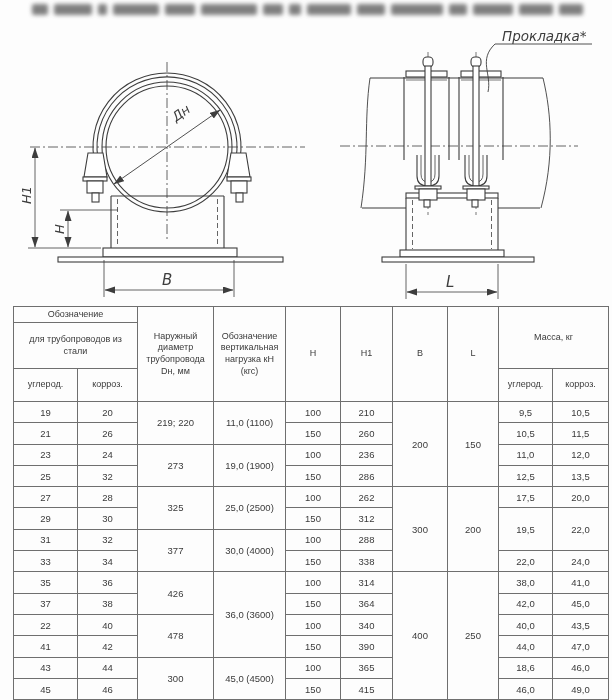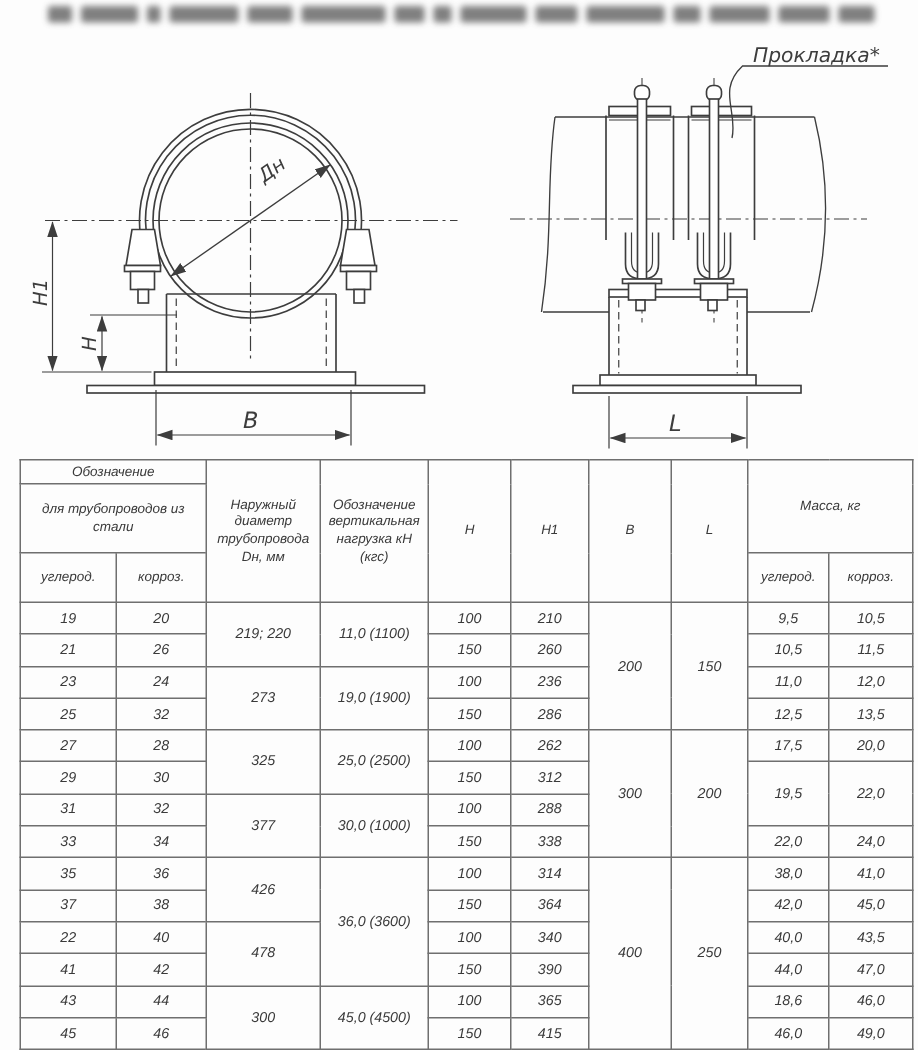--- a/index.html
+++ b/index.html
@@ -5,21 +5,21 @@
   html,body{margin:0;padding:0;background:#ffffff;}
   #canvas{position:relative;width:612px;height:700px;background:#fdfdfd;overflow:hidden;
           font-family:"Liberation Sans",sans-serif;color:#3a3a3a;}
   
   .blurstrip{position:absolute;top:2px;left:32px;width:572px;height:14px;display:flex;
              align-items:center;gap:6px;filter:blur(2px);opacity:.78;}
   .blurstrip span{display:block;height:11px;background:#5c5c5c;border-radius:2px;flex:0 0 auto;}
   
   #draw{position:absolute;left:0;top:18px;}
   
-  #spec{position:absolute;left:13px;top:306px;width:595px;border-collapse:collapse;table-layout:fixed;font-style:italic;}
+  #spec{position:absolute;left:13px;top:306px;width:595px;border-collapse:collapse;table-layout:fixed;}
   #spec td,#spec th{border:1px solid #6f6f6f;padding:0 2px;text-align:center;vertical-align:middle;
         font-weight:400;color:#3a3a3a;overflow:hidden;}
   #spec thead td{font-size:9px;line-height:1.3;}
   #spec tbody td{font-size:9.5px;height:20.3px;}
   .hr1{height:16px;} .hr2{height:46px;} .hr3{height:33px;}
   svg text{fill:#3d3d3d;}
 </style>
 </head>
 <body>
 <div id="canvas">
@@ -249,21 +249,21 @@
           <td>30</td>
           <td>150</td>
           <td>312</td>
           <td rowspan="2">19,5</td>
           <td rowspan="2">22,0</td>
         </tr>
         <tr>
           <td>31</td>
           <td>32</td>
           <td rowspan="2">377</td>
-          <td rowspan="2">30,0 (1000)</td>
+          <td rowspan="2">30,0 (4000)</td>
           <td>100</td>
           <td>288</td>
         </tr>
         <tr>
           <td>33</td>
           <td>34</td>
           <td>150</td>
           <td>338</td>
           <td>22,0</td>
           <td>24,0</td>

